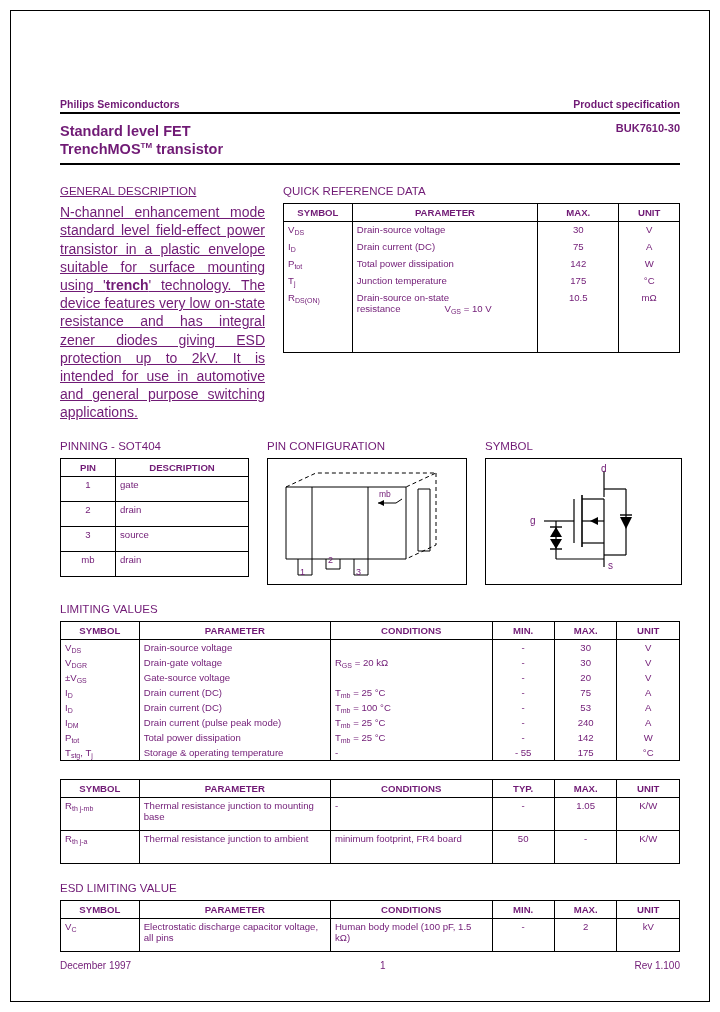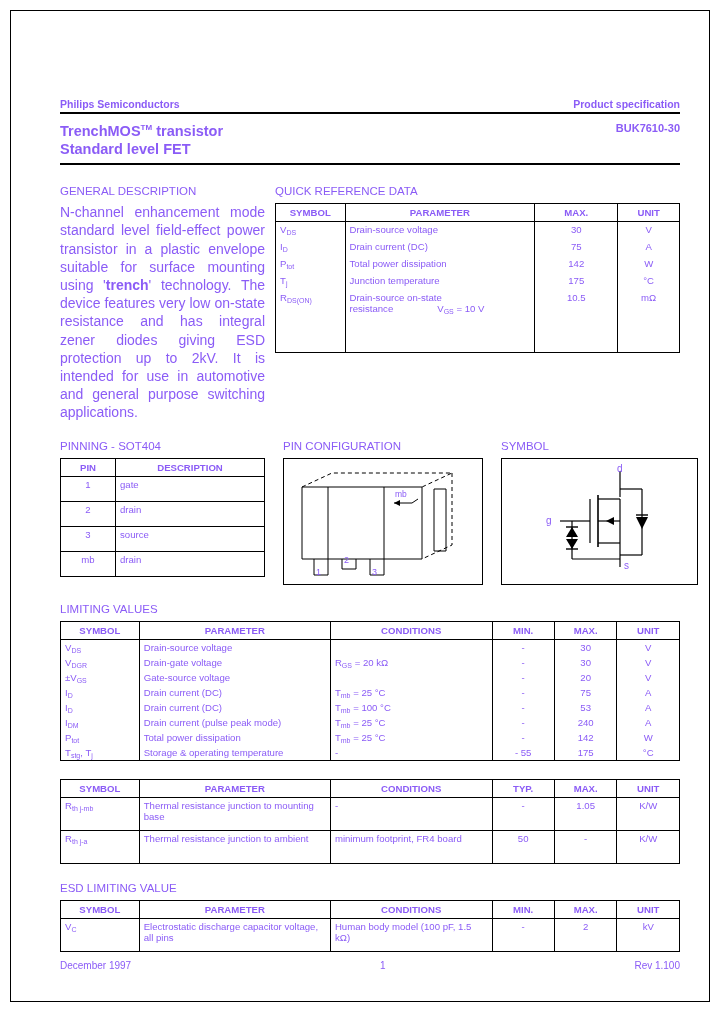--- a/index.html
+++ b/index.html
@@ -6,21 +6,21 @@
     margin: 0;
     padding: 0;
     background: #b0b0b0;
   }
   .page {
     position: relative;
     width: 720px;
     height: 1012px;
     background: #ffffff;
     font-family: "Liberation Sans", sans-serif;
-    color: #8b5cf6;
+    color: #701a75;
     box-sizing: border-box;
     overflow: hidden;
   }
   .frame {
     position: absolute;
     left: 10px;
     top: 10px;
     width: 700px;
     height: 992px;
     border: 1px solid #000;
@@ -71,21 +71,22 @@
     font-size: 11.5px;
     margin: 0 0 6px 0;
   }
   
   .two-col {
     display: flex;
     margin-top: 20px;
   }
   .col-left {
     width: 205px;
-    margin-right: 10px;
+    margin-right: 18px;
+    text-decoration: underline;
   }
   .col-right {
     flex: 1;
   }
   .desc {
     font-size: 14px;
     line-height: 1.30;
     text-align: justify;
   }
   .desc b { font-weight: bold; }
@@ -106,21 +107,21 @@
     padding: 3px 4px;
   }
   .c { text-align: center; }
   .l { text-align: left; }
   sub { font-size: 7px; vertical-align: baseline; position: relative; top: 2px; }
   sup { font-size: 7px; vertical-align: super; }
   
   .qrd td { height: 13px; }
   .qrd .tall { height: 58px; }
   
-  .pinning { width: 205px; }
+  .pinning { width: 189px; }
   .pinning td { height: 20px; }
   
   .figbox {
     border: 1px solid #000;
     box-sizing: border-box;
     position: relative;
     background: #fff;
   }
   .row3 {
     display: flex;
@@ -156,24 +157,24 @@
   <div class="content">
 
     <div class="hdr-row">
       <span>Philips Semiconductors</span>
       <span>Product specification</span>
     </div>
     <div class="hdr-rule"></div>
 
     <div class="title-row">
       <div class="title-left">
+        <div>Standard level FET</div>
         <div>
           <span>TrenchMOS</span><sup>TM</sup><span> transistor</span>
         </div>
-        <div>Standard level FET</div>
       </div>
       <div class="title-right">BUK7610-30</div>
     </div>
     <div class="title-rule"></div>
 
     <div class="two-col">
       <div class="col-left">
         <div class="sec-h">GENERAL DESCRIPTION</div>
         <div class="desc"><span>N-channel enhancement mode standard level field-effect power transistor in a plastic envelope suitable for surface mounting using '</span><b>trench</b><span>' technology. The device features very low on-state resistance and has integral zener diodes giving ESD protection up to 2kV. It is intended for use in automotive and general purpose switching applications.</span></div>
       </div>

